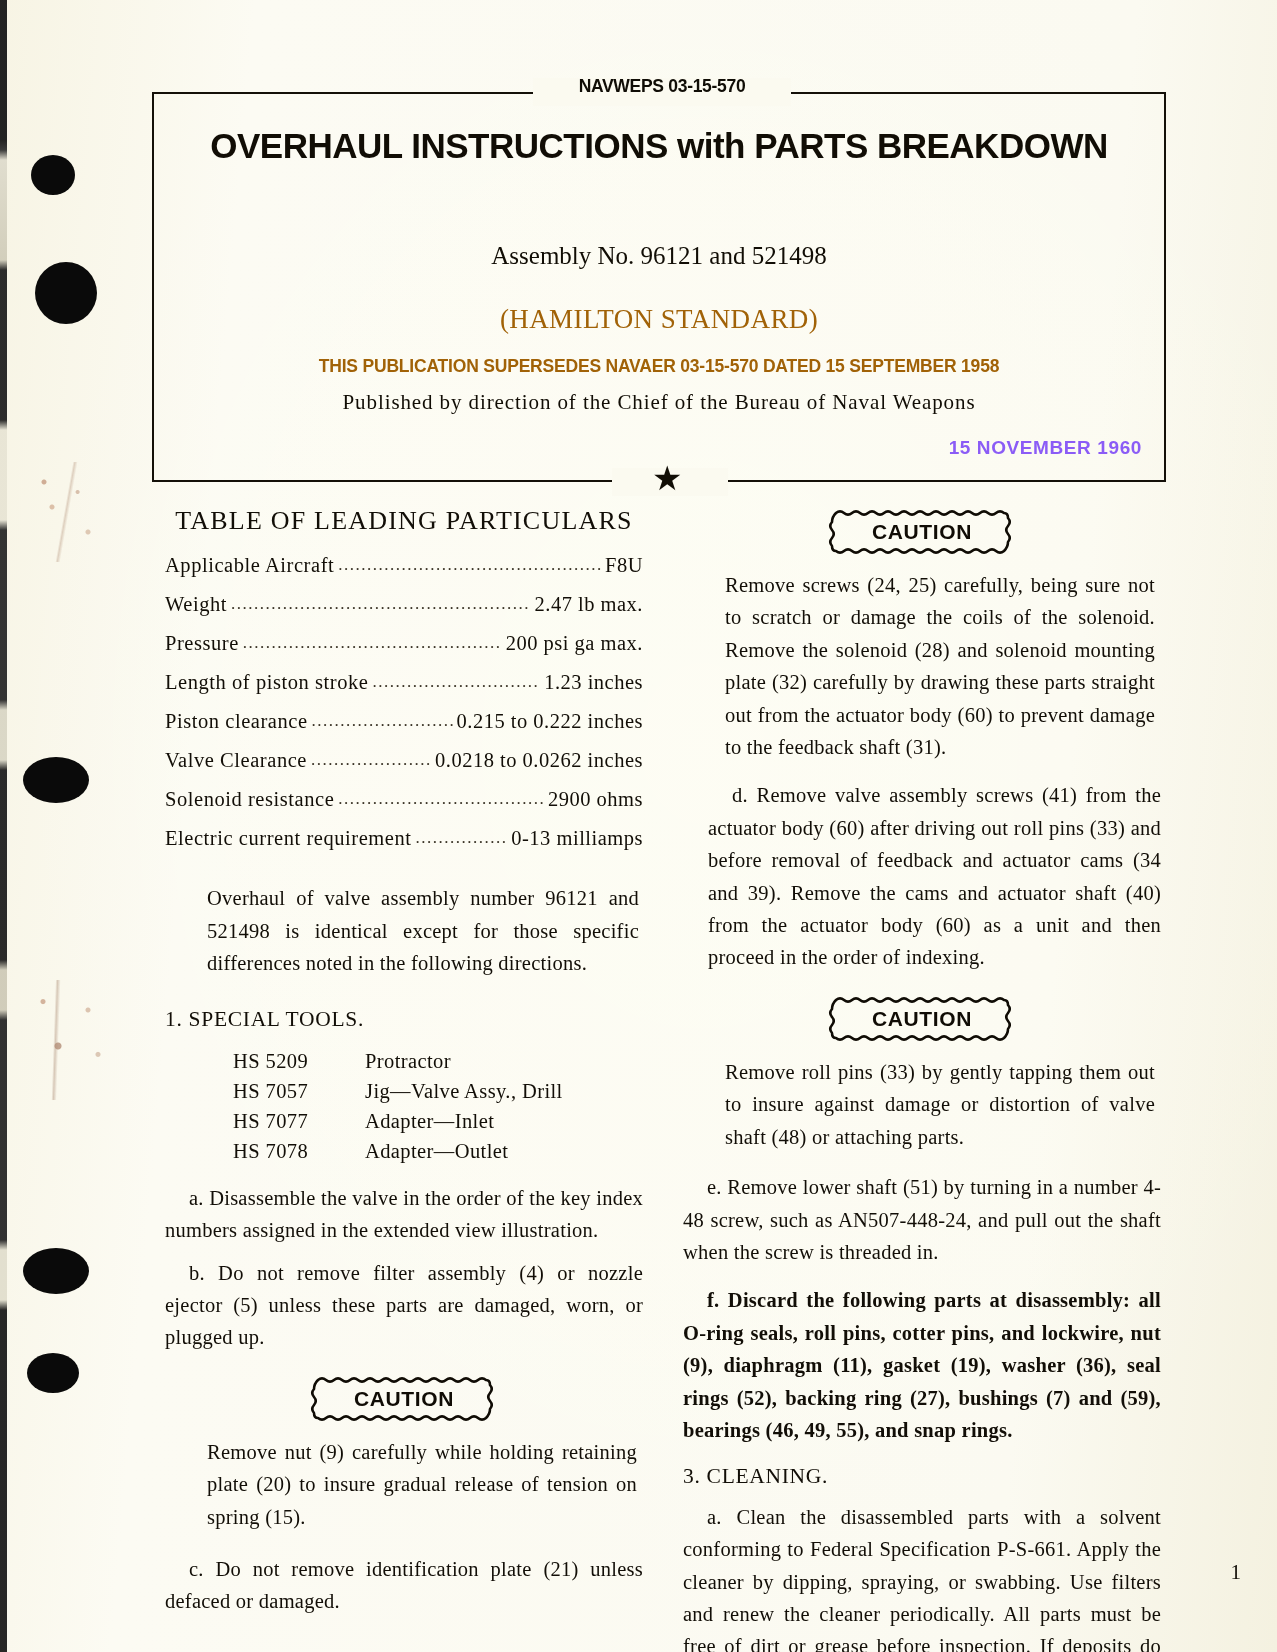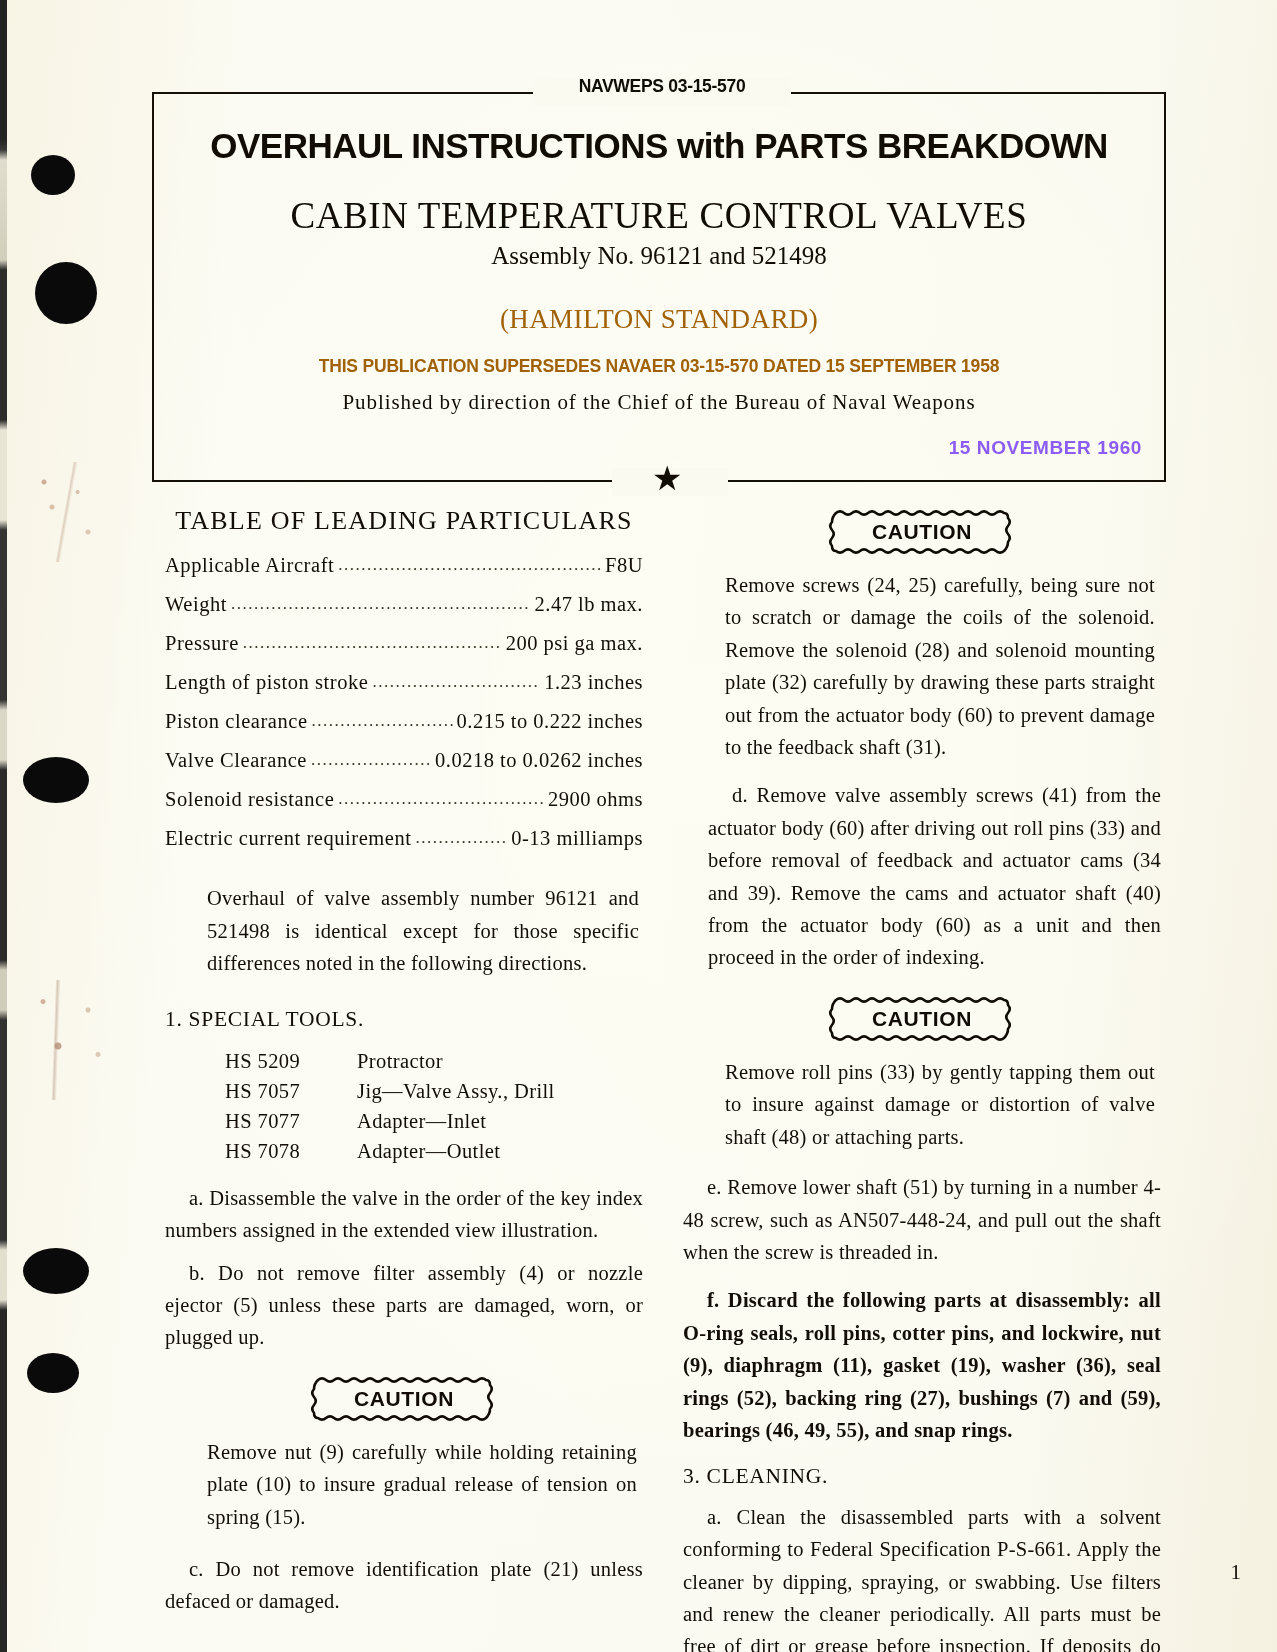--- a/index.html
+++ b/index.html
@@ -237,21 +237,21 @@
   }
   .tools {
     margin: 6px 0 16px 0;
     padding-left: 60px;
   }
   .tool-row {
     display: flex;
     line-height: 30px;
     letter-spacing: 0.4px;
   }
-  .tool-id { width: 132px; }
+  .tool-id { width: 132px; margin-left: 8px; }
 
   
   .caution-wrap {
     display: flex;
     justify-content: center;
     margin: 22px 0 14px 0;
   }
   .caution {
     position: relative;
     width: 200px;
@@ -311,21 +311,20 @@
       linear-gradient(100deg, transparent 46%, rgba(120,60,25,.38) 48%, transparent 51%);"></div>
   <div class="smudge" style="left:18px; top:980px; width:100px; height:120px; background:
       radial-gradient(circle at 25% 18%, rgba(150,70,30,.7) 0 2px, transparent 3px),
       radial-gradient(circle at 40% 55%, rgba(120,55,22,.8) 0 3px, transparent 4px),
       radial-gradient(circle at 70% 25%, rgba(150,75,30,.55) 0 2px, transparent 3px),
       radial-gradient(circle at 80% 62%, rgba(140,70,28,.5) 0 2px, transparent 3px),
       linear-gradient(92deg, transparent 36%, rgba(110,55,22,.45) 38%, transparent 41%);"></div>
 
   <div class="frame">
     <div class="h-main">OVERHAUL INSTRUCTIONS with PARTS BREAKDOWN</div>
-    <div class="h-sub1">CABIN TEMPERATURE CONTROL VALVES</div>
     <div class="h-sub2">Assembly No. 96121 and 521498</div>
     <div class="h-mfr">(HAMILTON STANDARD)</div>
     <div class="h-super">THIS PUBLICATION SUPERSEDES NAVAER 03-15-570 DATED 15 SEPTEMBER 1958</div>
     <div class="h-pub">Published by direction of the Chief of the Bureau of Naval Weapons</div>
     <div class="h-date">15 NOVEMBER 1960</div>
   </div>
   <div class="frame-title-gap"></div>
   <div class="doc-number">NAVWEPS 03-15-570</div>
   <div class="frame-bottom-gap"></div>
   <div class="star">★</div>
@@ -409,21 +408,21 @@
         <svg viewBox="0 0 200 46" preserveAspectRatio="none">
           <path d="M14,4 Q18,0.6 22,4 T30,4 T38,4 T46,4 T54,4 T62,4 T70,4 T78,4 T86,4 T94,4 T102,4 T110,4 T118,4 T126,4 T134,4 T142,4 T150,4 T158,4 T166,4 T174,4 T182,4
                    Q186,4 186,9 Q189.5,13 186,17 T186,25 T186,33 Q186,38 182,42
                    Q178,45.4 174,42 T166,42 T158,42 T150,42 T142,42 T134,42 T126,42 T118,42 T110,42 T102,42 T94,42 T86,42 T78,42 T70,42 T62,42 T54,42 T46,42 T38,42 T30,42 T22,42 T14,42
                    Q10,42 10,37 Q6.5,33 10,29 T10,21 T10,13 Q10,8 14,4 Z" fill="none" stroke="#100c05" stroke-width="2.6" stroke-linejoin="round"></path>
         </svg>
         <span>CAUTION</span>
       </div>
     </div>
 
-    <p class="caution-body">Remove nut (9) carefully while holding retaining plate (10) to insure gradual release of tension on spring (15).</p>
+    <p class="caution-body">Remove nut (9) carefully while holding retaining plate (20) to insure gradual release of tension on spring (15).</p>
 
     <p class="body" style="margin-top:20px;">c. Do not remove identification plate (21) unless defaced or damaged.</p>
   </div>
 
   <div class="col col-right">
 
     <div class="caution-wrap" style="margin-top:4px;">
       <div class="caution">
         <svg viewBox="0 0 200 46" preserveAspectRatio="none">
           <path d="M14,4 Q18,0.6 22,4 T30,4 T38,4 T46,4 T54,4 T62,4 T70,4 T78,4 T86,4 T94,4 T102,4 T110,4 T118,4 T126,4 T134,4 T142,4 T150,4 T158,4 T166,4 T174,4 T182,4

